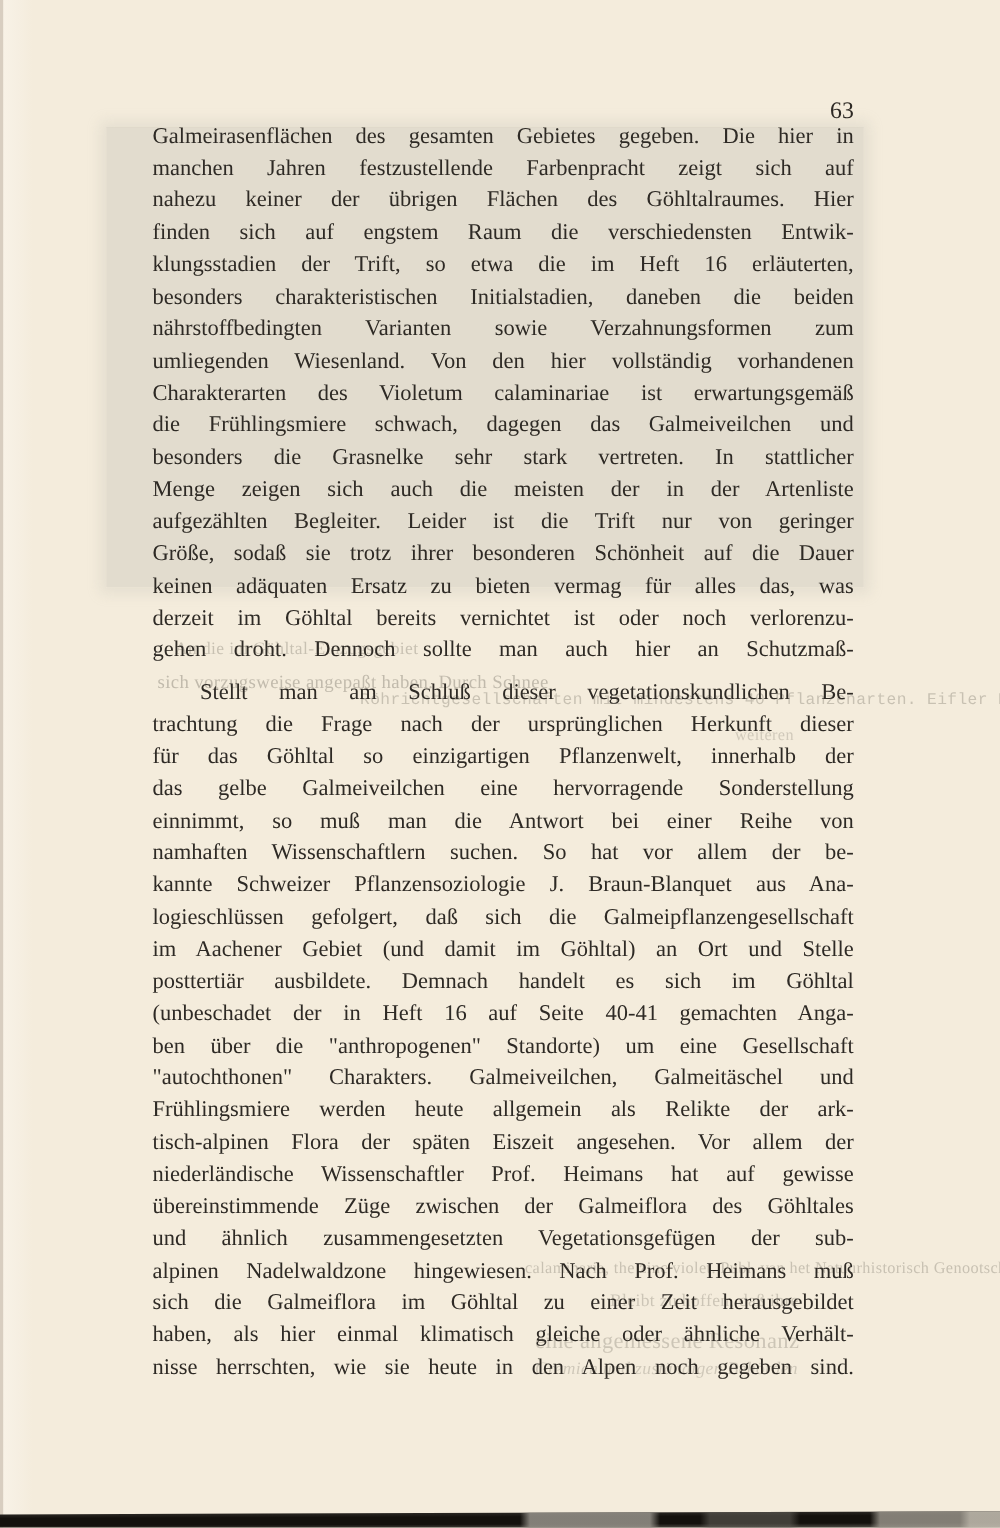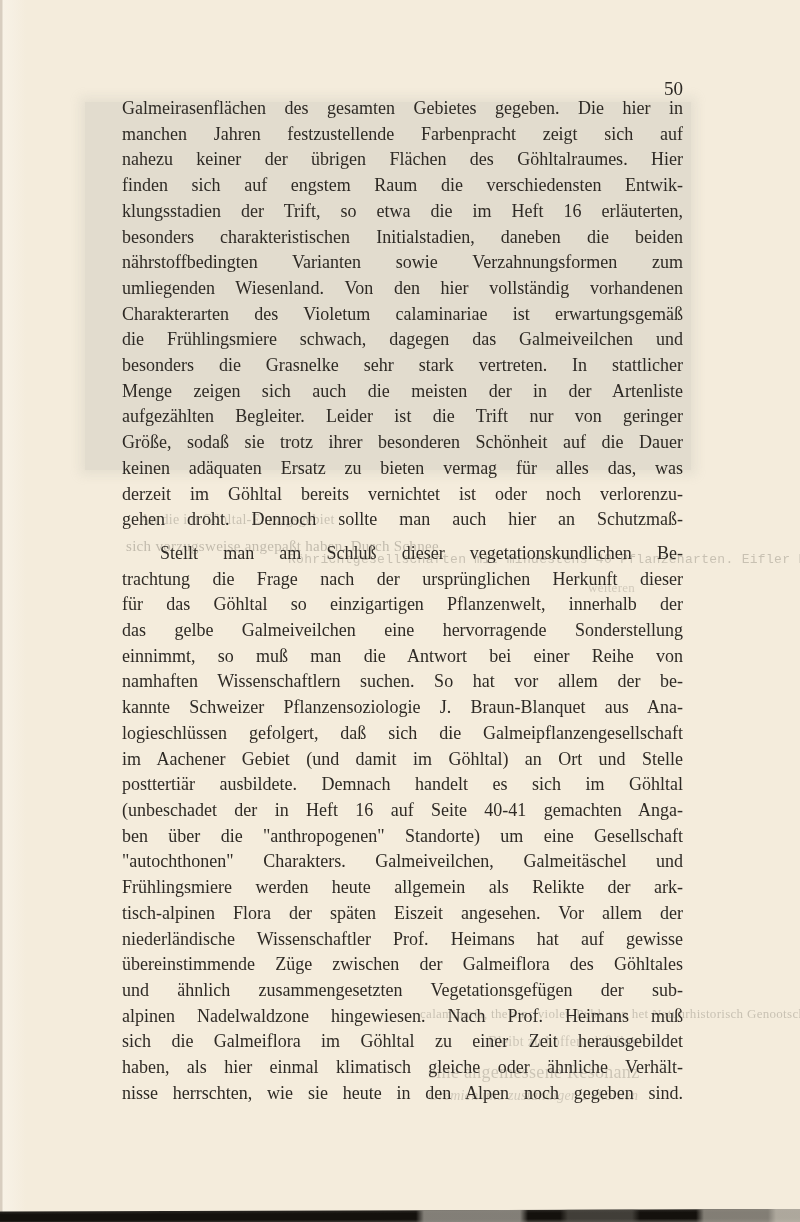--- a/index.html
+++ b/index.html
@@ -97,21 +97,21 @@
 
   <div class="ghost g1">An die im Göhltal-Einzugsgebiet</div>
   <div class="ghost g2">sich vorzugsweise angepaßt haben. Durch Schnee</div>
   <div class="ghost g3">Röhrichtgesellschaften mit mindestens 40 Pflanzenarten. Eifler Beispiele</div>
   <div class="ghost g4">weiteren</div>
   <div class="ghost g5">calaminaria, the zinc violet. Publ. van het Natuurhistorisch Genootschap in</div>
   <div class="ghost g6">Bleibt zu hoffen, daß ihre</div>
   <div class="ghost g7">eine angemessene Resonanz</div>
   <div class="ghost g8">Gremien und zuständigen Behörden</div>
 
-  <div class="page-number">50</div>
+  <div class="page-number">63</div>
 
   <div class="text-col">
     <div class="justified">Galmeirasenflächen des gesamten Gebietes gegeben. Die hier in
 manchen Jahren festzustellende Farbenpracht zeigt sich auf
 nahezu keiner der übrigen Flächen des Göhltalraumes. Hier
 finden sich auf engstem Raum die verschiedensten Entwik-
 klungsstadien der Trift, so etwa die im Heft 16 erläuterten,
 besonders charakteristischen Initialstadien, daneben die beiden
 nährstoffbedingten Varianten sowie Verzahnungsformen zum
 umliegenden Wiesenland. Von den hier vollständig vorhandenen

